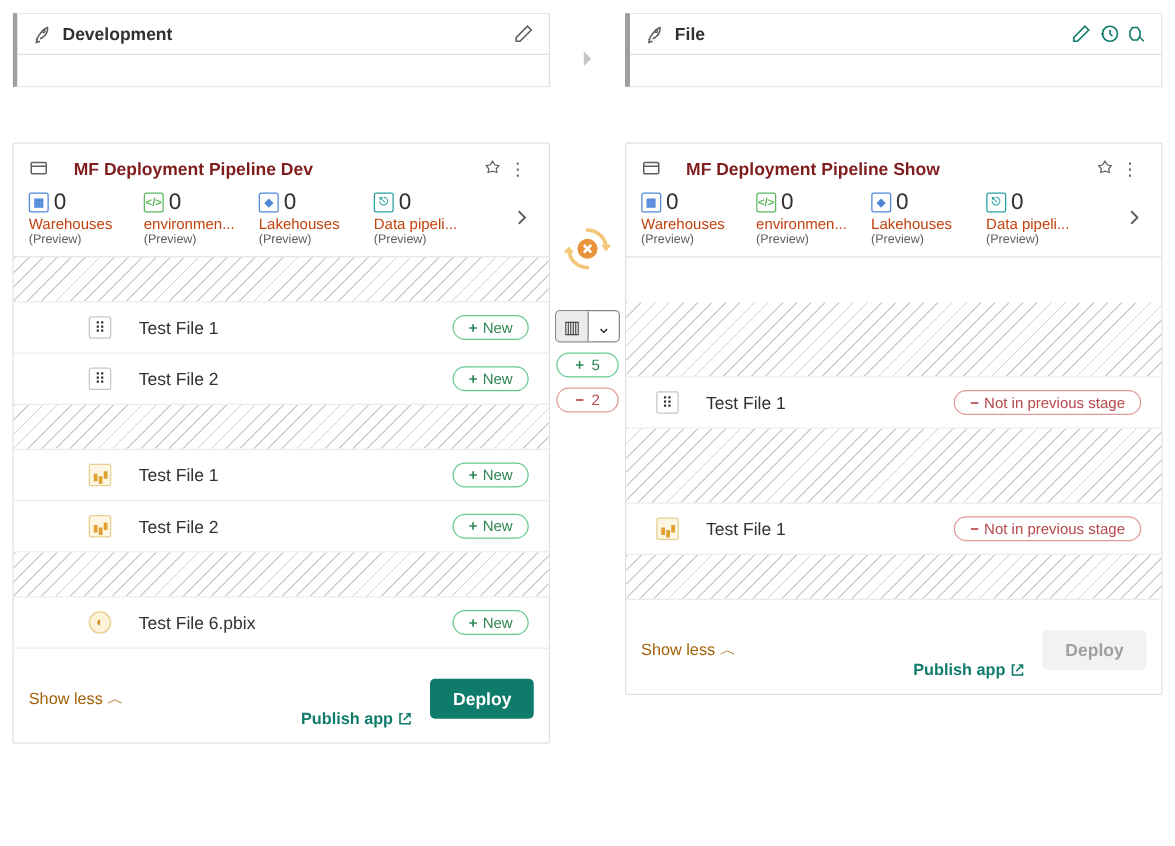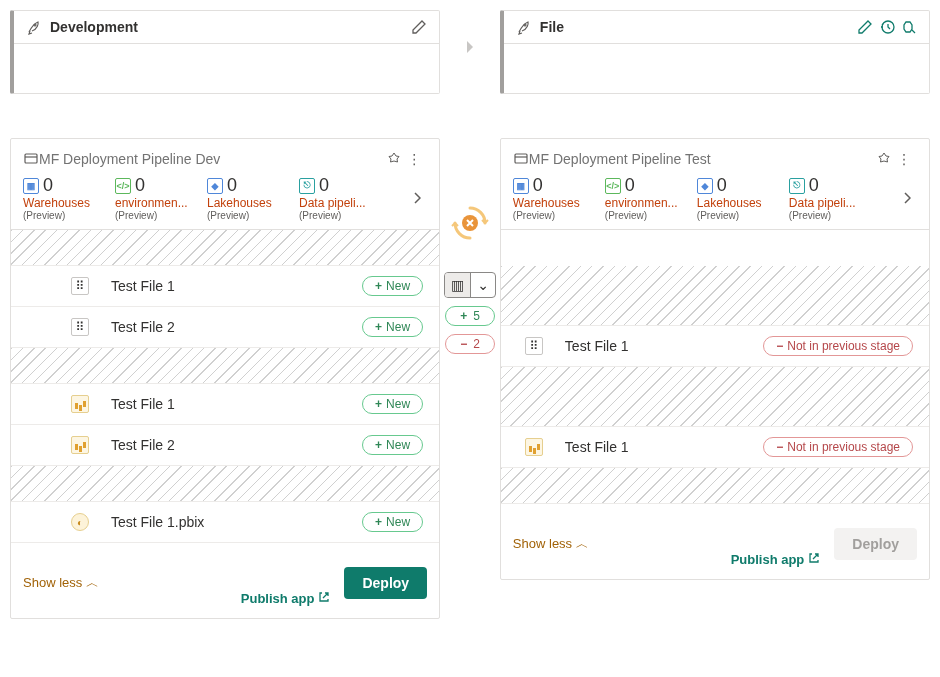--- a/index.html
+++ b/index.html
@@ -8,21 +8,21 @@
     padding: 10px;
     font-family: "Segoe UI", -apple-system, sans-serif;
     background: #fff;
     color: #323130;
     font-size: 14px;
     width: 940px;
   }
   .stage-row { display: flex; align-items: flex-start; }
   .stage-header-card {
     width: 432px;
-    height: 84px;
+    height: 60px;
     border: 1px solid #e1dfdd;
     border-radius: 2px;
     border-left: 4px solid #a19f9d;
     position: relative;
   }
   .stage-header-top {
     display: flex; align-items: center;
     padding: 8px 12px;
     border-bottom: 1px solid #e1dfdd;
   }
@@ -35,21 +35,21 @@
   .workspace-card {
     width: 432px;
     border: 1px solid #e1dfdd;
     border-radius: 2px;
     padding-bottom: 12px;
   }
   .ws-header {
     display: flex; align-items: center;
     padding: 12px 12px 8px;
   }
-  .ws-header .ws-title { font-weight: 400; color: #737373; margin-left: 0; flex: 1; }
+  .ws-header .ws-title { font-weight: 700; color: #7f1d1d; margin-left: 20px; flex: 1; }
   .ws-header .dots { cursor: pointer; padding: 0 6px; color: #605e5c; }
   .stats-row {
     display: flex; align-items: center;
     padding: 0 12px 8px;
     border-bottom: 1px solid #e1dfdd;
   }
   .stat {
     width: 92px;
   }
   .stat-top { display: flex; align-items: center; gap: 4px; }
@@ -79,21 +79,21 @@
   }
   .badge-new { border: 1px solid #67c98f; color: #2f8756; }
   .badge-del { border: 1px solid #e39797; color: #b5474a; }
   .plus { font-weight: 600; }
   .footer {
     display: flex; align-items: center;
     padding: 16px 12px 0;
   }
   .footer .show-less { font-size: 13px; color: #a16207; cursor: pointer; }
   .footer .spacer { flex: 1; }
-  .publish { color: #0f7b6b; font-weight: 600; font-size: 13px; margin-right: 14px; cursor: pointer; display: inline-flex; align-items: flex-start; gap:4px;margin-top:32px;}
+  .publish { color: #0f7b6b; font-weight: 600; font-size: 13px; margin-right: 14px; cursor: pointer; display: inline-flex; align-items: center; gap:4px;margin-top:32px;}
   .deploy-btn {
     background: #0f7b6b; color: #fff;
     border: none; border-radius: 4px;
     padding: 8px 18px; font-weight: 600; font-size: 14px;
     cursor: pointer;
   }
   .deploy-btn.disabled {
     background: #f3f2f1; color: #a19f9d; cursor: default;
   }
   .middle-col {
@@ -289,21 +289,21 @@
         <span class="ic-rep"></span>
         <span class="item-name">Test File 2</span>
         <span class="badge badge-new">
             <span class="plus">+</span>
             <span>New</span>
           </span>
       </div>
       <div class="hatched short"></div>
       <div class="item-row">
         <span class="ic-ds">◐</span>
-        <span class="item-name">Test File 1.pbix</span>
+        <span class="item-name">Test File 6.pbix</span>
         <span class="badge badge-new">
             <span class="plus">+</span>
             <span>New</span>
           </span>
       </div>
     </div>
 
     <div class="footer">
       <span class="show-less"><span>Show less</span> <span>︿</span></span>
       <span class="spacer"></span>
@@ -343,21 +343,21 @@
   </div>
 
   <div class="workspace-card">
     <div class="ws-header">
       <span>
         <svg width="16" height="16" viewBox="0 0 16 16" fill="none" stroke="#605e5c" stroke-width="1.2">
             <rect x="2" y="3" width="12" height="9" rx="1"></rect>
             <path d="M2 6h12"></path>
           </svg>
       </span>
-      <span class="ws-title">MF Deployment Pipeline Test</span>
+      <span class="ws-title">MF Deployment Pipeline Show</span>
       <span style="margin-left:4px">
         <svg width="14" height="14" viewBox="0 0 14 14" fill="none" stroke="#605e5c" stroke-width="1">
             <path d="M7 1l2 3 3 .5-2 2.5.5 3L7 9l-3.5 1 .5-3-2-2.5L5 4z"></path>
           </svg>
       </span>
       <span class="dots">⋮</span>
     </div>
     <div class="stats-row">
       <div class="stat">
         <div class="stat-top">

